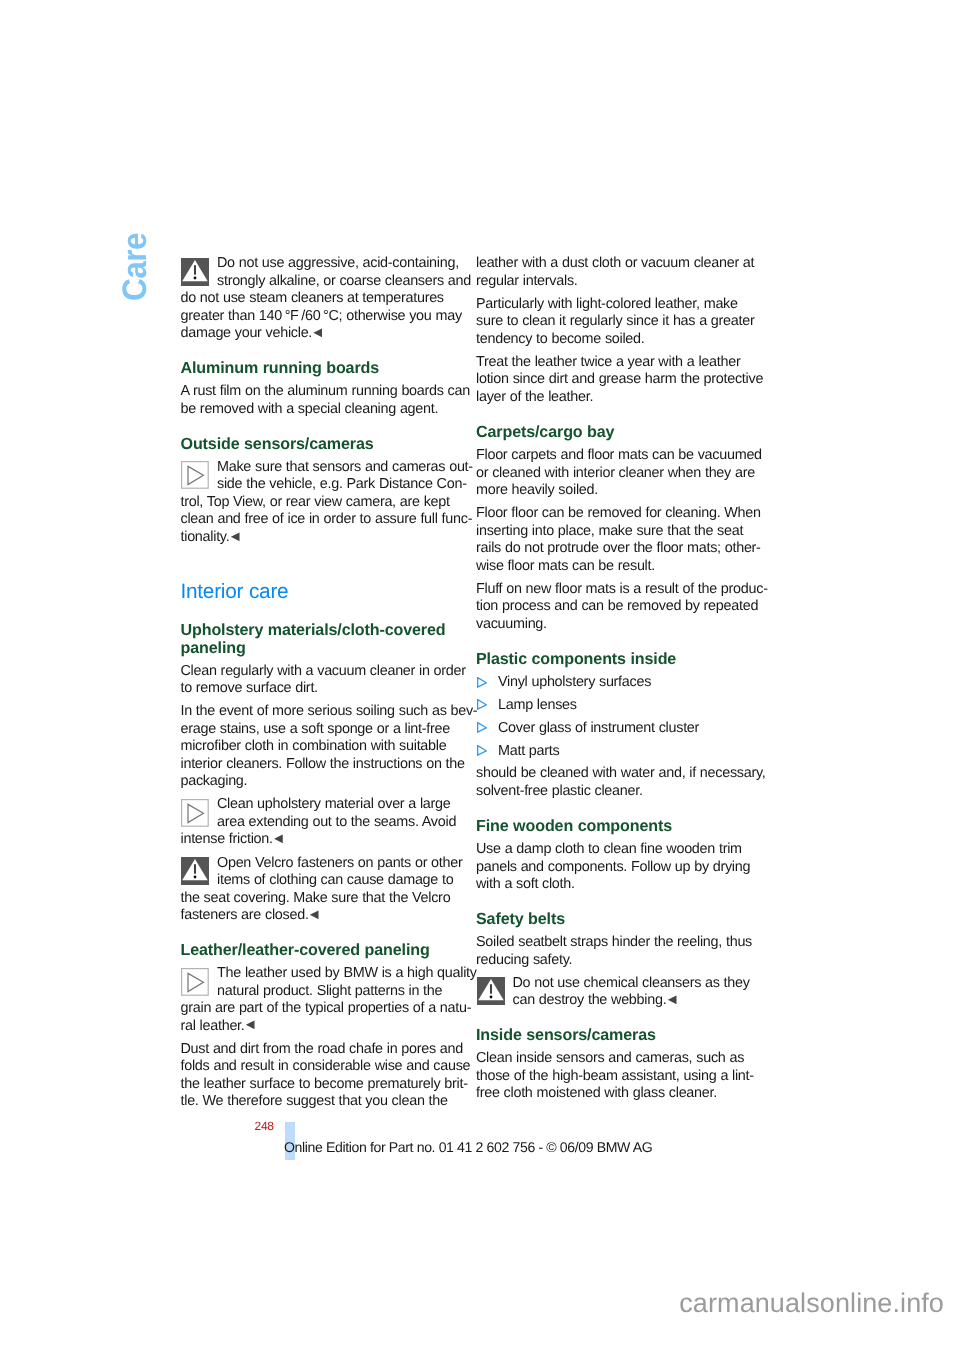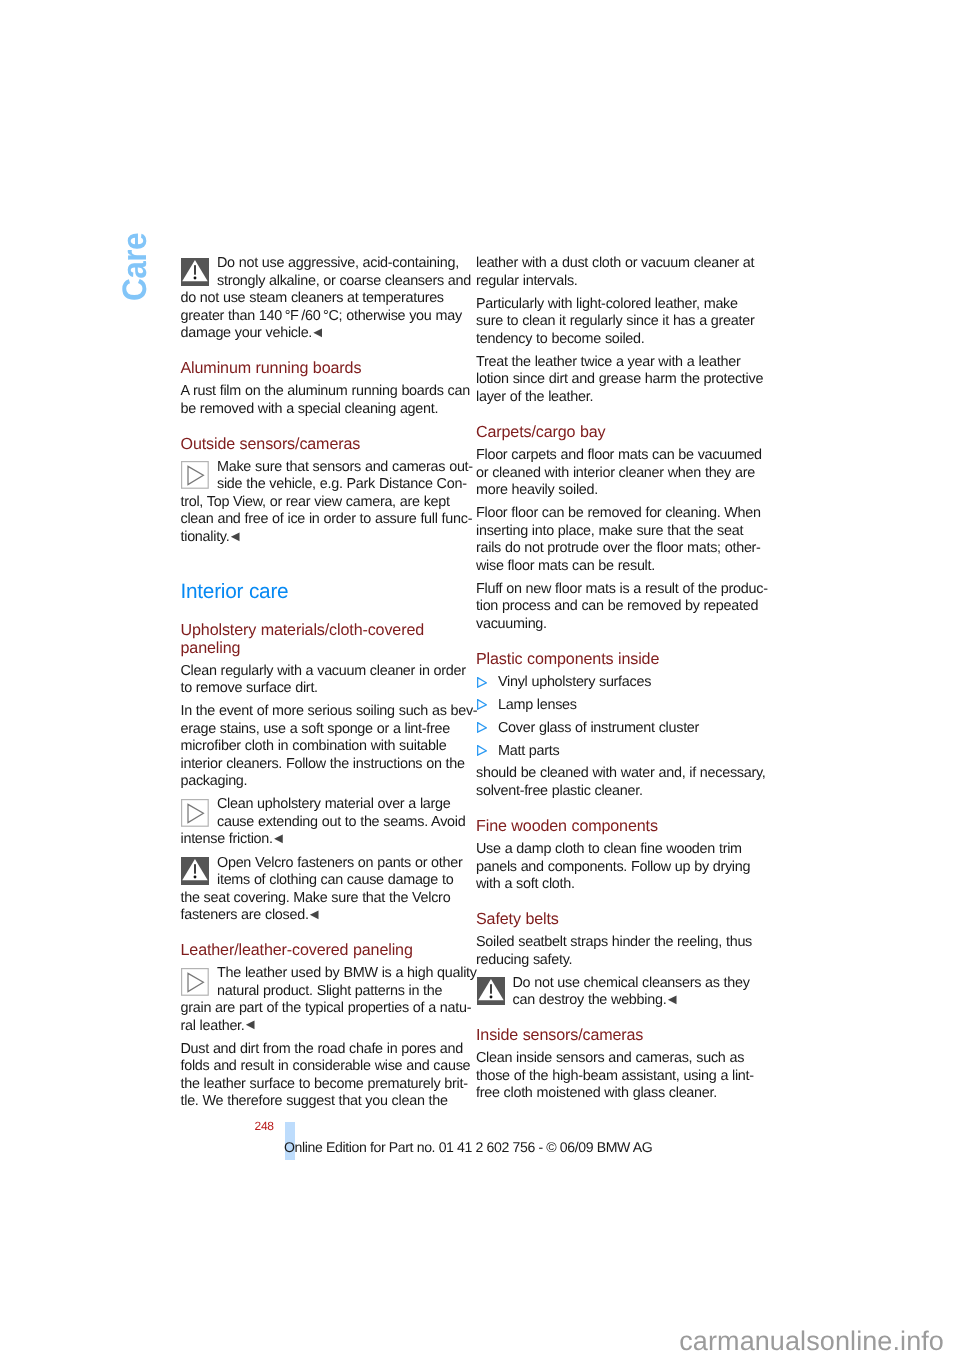--- a/index.html
+++ b/index.html
@@ -19,38 +19,38 @@
   
   .col{position:absolute;top:233.3px;width:300px;margin-top:22px;}
   .col-left{left:180.5px;}
   .col-right{left:476px;}
 
   .ln{display:block;white-space:nowrap;font-size:14.4px;line-height:17.5px;color:#1a1a1a;letter-spacing:-0.28px;word-spacing:0.2px;}
   .blk{margin:0 0 5.6px 0;position:relative;}
   .h1{margin:34.0px 0 13.1px 0;}
   .h1 .ln{font-size:20.8px;line-height:24px;font-weight:normal;color:#0689f3;letter-spacing:-0.25px;}
   .h2{margin:17.6px 0 5.3px 0;}
-  .h2 .ln{font-size:16.1px;line-height:17.7px;font-weight:normal;color:#7f1d1d;letter-spacing:-0.13px;}
+  .h2 .ln{font-size:16.1px;line-height:17.7px;font-weight:bold;color:#14532d;letter-spacing:-0.13px;}
 
   .callout{position:relative;margin:0 0 5.6px 0;}
   .callout .ibox{position:absolute;left:0.8px;top:2.4px;width:28px;height:28px;}
   .callout .ln.ind{padding-left:36.5px;}
 
   .bullet{position:relative;margin:0 0 5.4px 0;}
   .bullet .btri{position:absolute;left:0.6px;top:0.7px;width:10px;height:11px;}
   .bullet .ln{padding-left:22px;}
   .endmark{font-size:14.5px;color:#454545;position:relative;top:-0.3px;letter-spacing:0;margin-left:-1.5px;}
 
   
   .pagenum{position:absolute;left:254.5px;top:1118.8px;font-size:12px;
     color:#b91c1c;letter-spacing:-0.25px;}
   .footbar{position:absolute;left:285.2px;top:1121.9px;width:9.6px;height:37.9px;background:#bddcfc;}
   .foottext{position:absolute;left:284px;top:1138.5px;font-size:14.1px;color:#1a1a1a;letter-spacing:-0.38px;white-space:nowrap;}
 
-  .watermark{position:absolute;right:16px;top:1326px;font-size:27px;color:#9b9b9b;letter-spacing:0.1px;}
+  .watermark{position:absolute;right:16px;top:1288px;font-size:27px;color:#9b9b9b;letter-spacing:0.1px;}
 </style>
 </head>
 <body>
 
 <div class="page">
 
   <div class="chapter-tab">
     <span class="tab-label">Care</span>
   </div>
 
@@ -106,21 +106,21 @@
         <span class="ln">microfiber cloth in combination with suitable</span>
         <span class="ln">interior cleaners. Follow the instructions on the</span>
         <span class="ln">packaging.</span>
       </div>
       <div class="callout">
         <span class="ibox"><svg viewBox="0 0 28 28" width="28" height="28">
             <rect x="0.6" y="0.6" width="26.6" height="26.6" fill="#ffffff" stroke="#b3b3b3" stroke-width="1.2"></rect>
             <path d="M7.0 5.4 L22.4 14.3 L7.0 23.6 Z" fill="none" stroke="#787878" stroke-width="1.25" stroke-linejoin="miter"></path>
           </svg></span>
         <span class="ln ind">Clean upholstery material over a large</span>
-        <span class="ln ind">cause extending out to the seams. Avoid</span>
+        <span class="ln ind">area extending out to the seams. Avoid</span>
         <span class="ln">intense friction.<span class="endmark">◄</span></span>
       </div>
       <div class="callout">
         <span class="ibox"><svg viewBox="0 0 28 28" width="28" height="28">
             <rect x="0" y="0" width="28" height="28" fill="#555555"></rect>
             <path d="M13.95 2.0 L26.7 23.2 L1.2 23.2 Z" fill="#ffffff"></path>
             <rect x="13.2" y="7.2" width="1.6" height="9.5" fill="#111111"></rect>
             <circle cx="14.0" cy="20.0" r="1.45" fill="#111111"></circle>
           </svg></span>
         <span class="ln ind">Open Velcro fasteners on pants or other</span>

